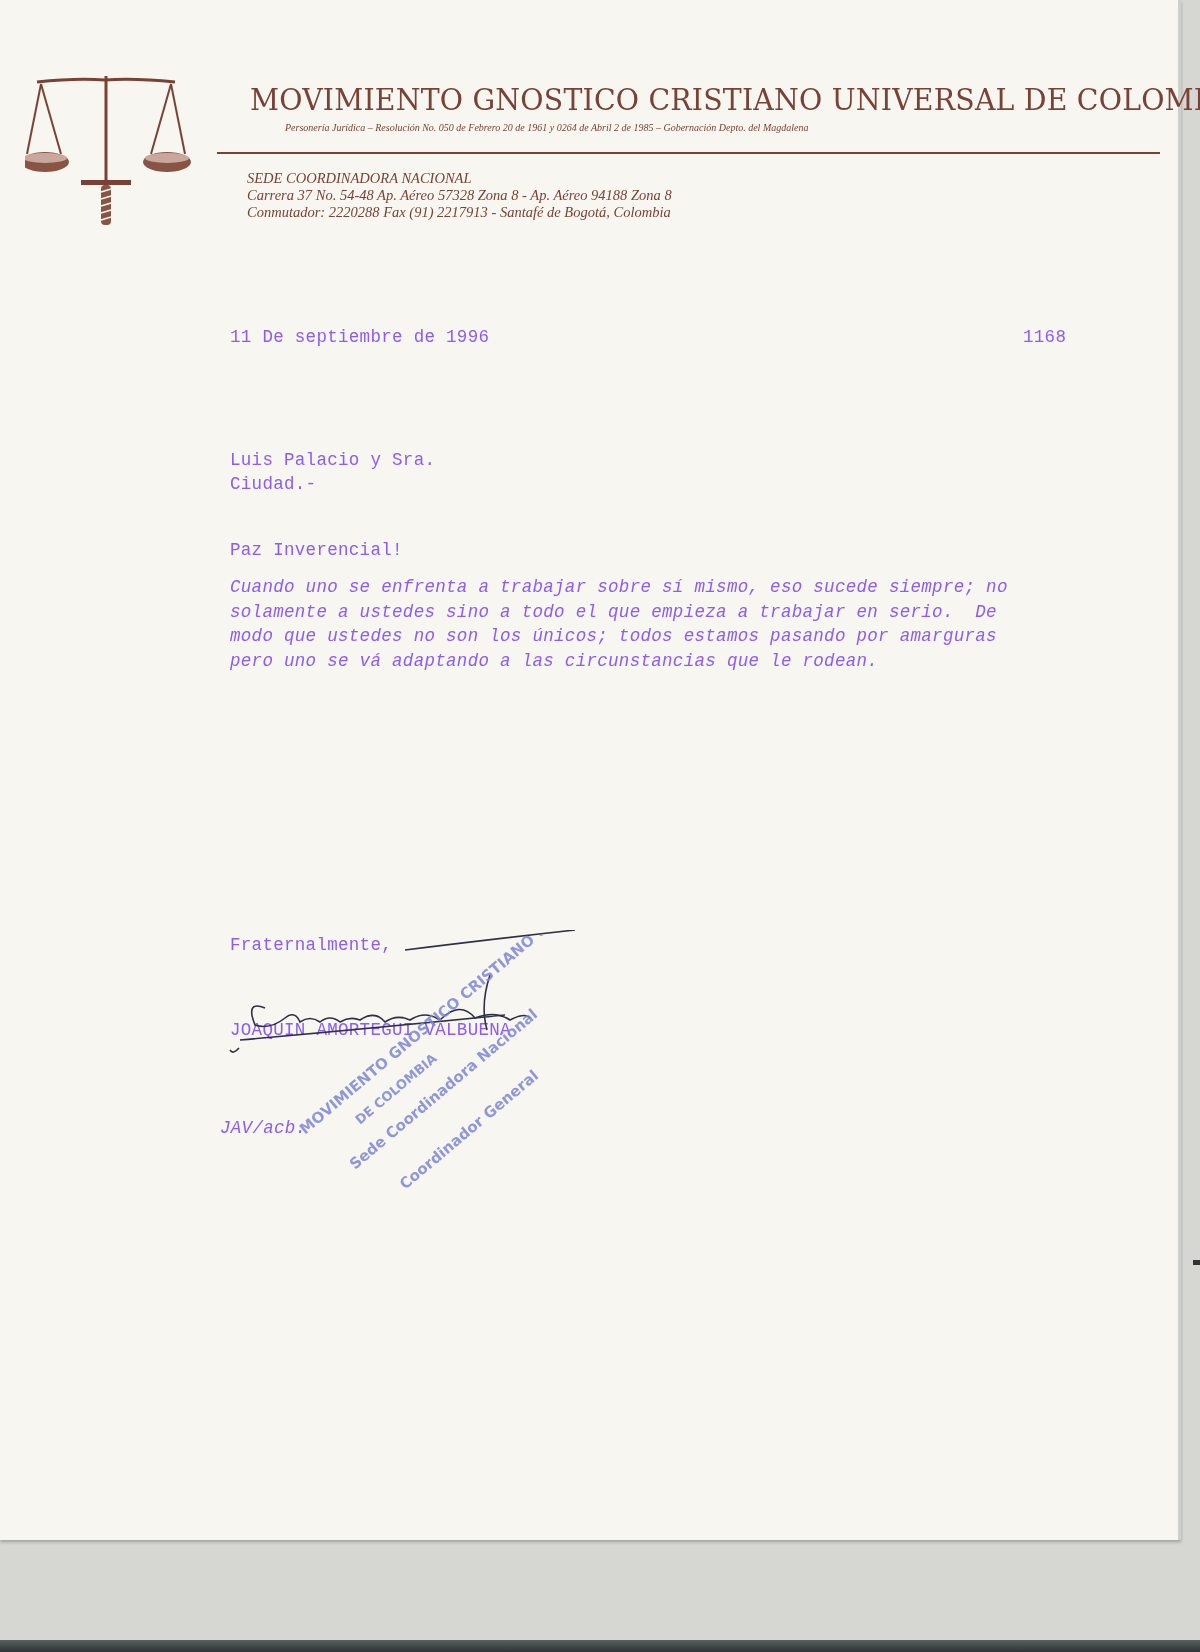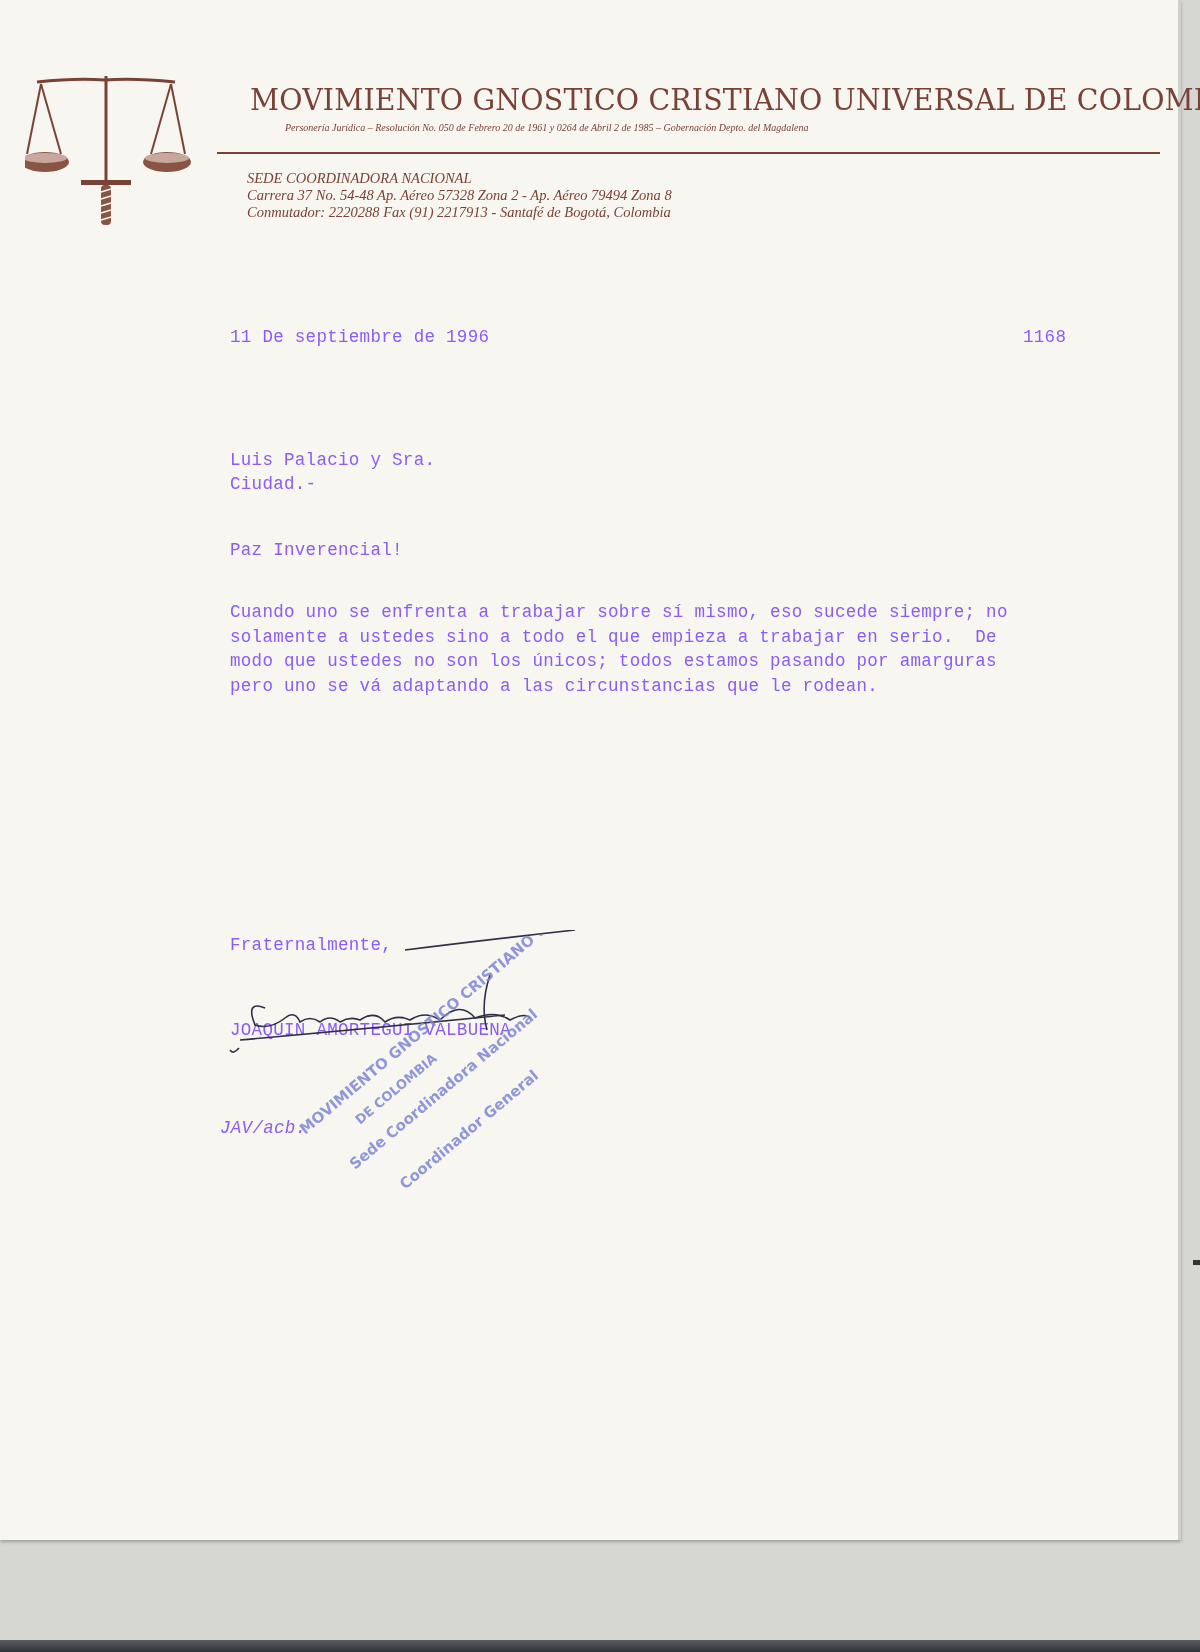--- a/index.html
+++ b/index.html
@@ -46,21 +46,21 @@
     .typed {
       font-family: "Liberation Mono", "DejaVu Sans Mono", monospace;
       font-size: 17.5px; color: #8b5cf6; white-space: pre;
       position: absolute; letter-spacing: 0.3px;
     }
     .date { left: 230px; top: 327px; }
     .ref { left: 1023px; top: 327px; }
     .addressee { left: 230px; top: 448px; line-height: 24px; }
     .salutation { left: 230px; top: 540px; }
     .para { left: 230px; line-height: 24.5px; }
-    .p1 { top: 600px; }
+    .p1 { top: 575px; font-style: italic; }
     .p2 { top: 727px; }
     .p3 { top: 797px; }
     .closing { left: 230px; top: 935px; }
     .signer { left: 230px; top: 1020px; }
     .initials { left: 220px; top: 1118px; font-style: italic; }
     .signature { position: absolute; left: 225px; top: 930px; width: 380px; height: 150px; }
     .stamp { position: absolute; left: 265px; top: 935px; width: 320px; height: 260px; }
   </style>
 </head>
 <body>
@@ -89,21 +89,21 @@
         <line x1="76" y1="141" x2="86" y2="138"></line>
       <line x1="76" y1="148" x2="86" y2="145"></line>
     </g>
   </svg>
 
   <div class="org-title">MOVIMIENTO GNOSTICO CRISTIANO UNIVERSAL DE COLOMBIA</div>
   <div class="org-legal">Personería Jurídica – Resolución No. 050 de Febrero 20 de 1961 y 0264 de Abril 2 de 1985 – Gobernación Depto. del Magdalena</div>
   <div class="head-rule"></div>
   <div class="sede">
     <div>SEDE COORDINADORA NACIONAL</div>
-    <div>Carrera 37 No. 54-48 Ap. Aéreo 57328 Zona 2 - Ap. Aéreo 79494 Zona 8</div>
+    <div>Carrera 37 No. 54-48 Ap. Aéreo 57328 Zona 8 - Ap. Aéreo 94188 Zona 8</div>
     <div>Conmutador: 2220288 Fax (91) 2217913 - Santafé de Bogotá, Colombia</div>
   </div>
 
   <div class="typed date">11 De septiembre de 1996</div>
   <div class="typed ref">1168</div>
 
   <div class="typed addressee"><span>Luis Palacio y Sra.</span>
 <span>Ciudad.-</span></div>
 
   <div class="typed salutation">Paz Inverencial!</div>

